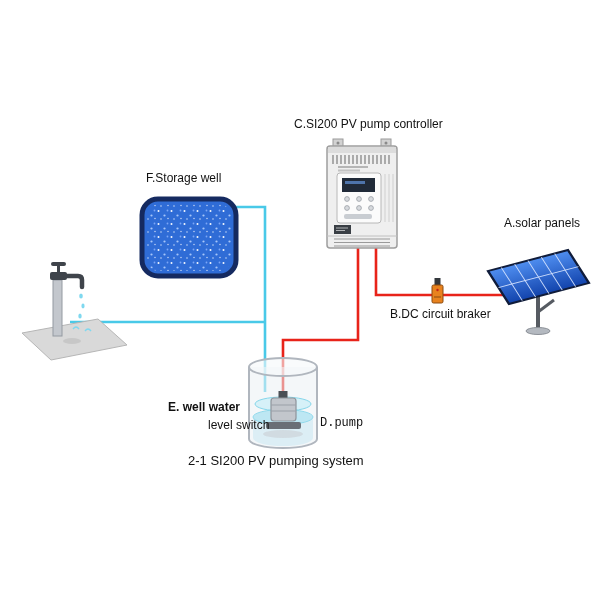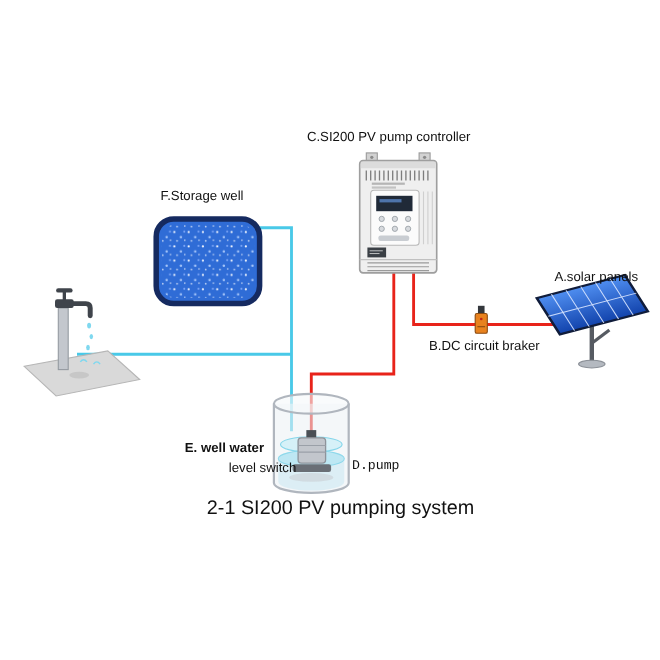--- a/index.html
+++ b/index.html
@@ -4,21 +4,21 @@
 <style>
   html,body{margin:0;padding:0;background:#fff;}
   .stage{
     position:relative;width:600px;height:600px;background:#ffffff;overflow:hidden;
     font-family:"Liberation Sans", sans-serif;color:#1a1a1a;
   }
   .stage svg{position:absolute;left:0;top:0;}
   .lbl{
     position:absolute;font-size:12px;line-height:14px;color:#111;white-space:nowrap;z-index:5;
   }
-  .caption{font-size:18px;}
+  .caption{font-size:13px;}
 </style>
 </head>
 <body>
 
 <div class="stage">
 
   <svg width="600" height="600" viewBox="0 0 600 600">
     <defs>
       <pattern id="speckles" width="13" height="13" patternUnits="userSpaceOnUse">
         <circle cx="2.5" cy="3" r="1" fill="#ffffff" opacity="0.95"></circle>
@@ -114,22 +114,22 @@
       <g>
         <rect x="278.5" y="391" width="9" height="8" fill="#4a4f55"></rect>
         <rect x="271" y="398" width="25" height="23" rx="3" fill="#c2c6cc" stroke="#8e939a" stroke-width="1.2"></rect>
         <path d="M271,405 h25 M271,411 h25" stroke="#9aa0a8" stroke-width="1"></path>
         <rect x="266" y="422" width="35" height="7" rx="2" fill="#6a6f76"></rect>
       </g>
       <ellipse cx="283" cy="367" rx="34" ry="9" fill="rgba(245,248,250,0.6)" stroke="#b0b6be" stroke-width="2"></ellipse>
     </g>
   </svg>
 
-  <div class="lbl" style="left:279px;top:117px;">C.SI200 PV pump controller</div>
+  <div class="lbl" style="left:294px;top:117px;">C.SI200 PV pump controller</div>
   <div class="lbl" style="left:146px;top:171px;">F.Storage well</div>
-  <div class="lbl" style="left:504px;top:244px;">A.solar panels</div>
+  <div class="lbl" style="left:504px;top:216px;">A.solar panels</div>
   <div class="lbl" style="left:390px;top:307px;">B.DC circuit braker</div>
   <div class="lbl" style="left:168px;top:400px;font-weight:bold;">E. well water</div>
   <div class="lbl" style="left:180px;top:418px;padding-left:28px;">level switch</div>
   <div class="lbl" style="left:320px;top:416px;font-family:Liberation Mono, monospace;">D.pump</div>
   <div class="lbl caption" style="left:188px;top:454px;">2-1 SI200 PV pumping system</div>
 
 </div>
 
 </body></html>

